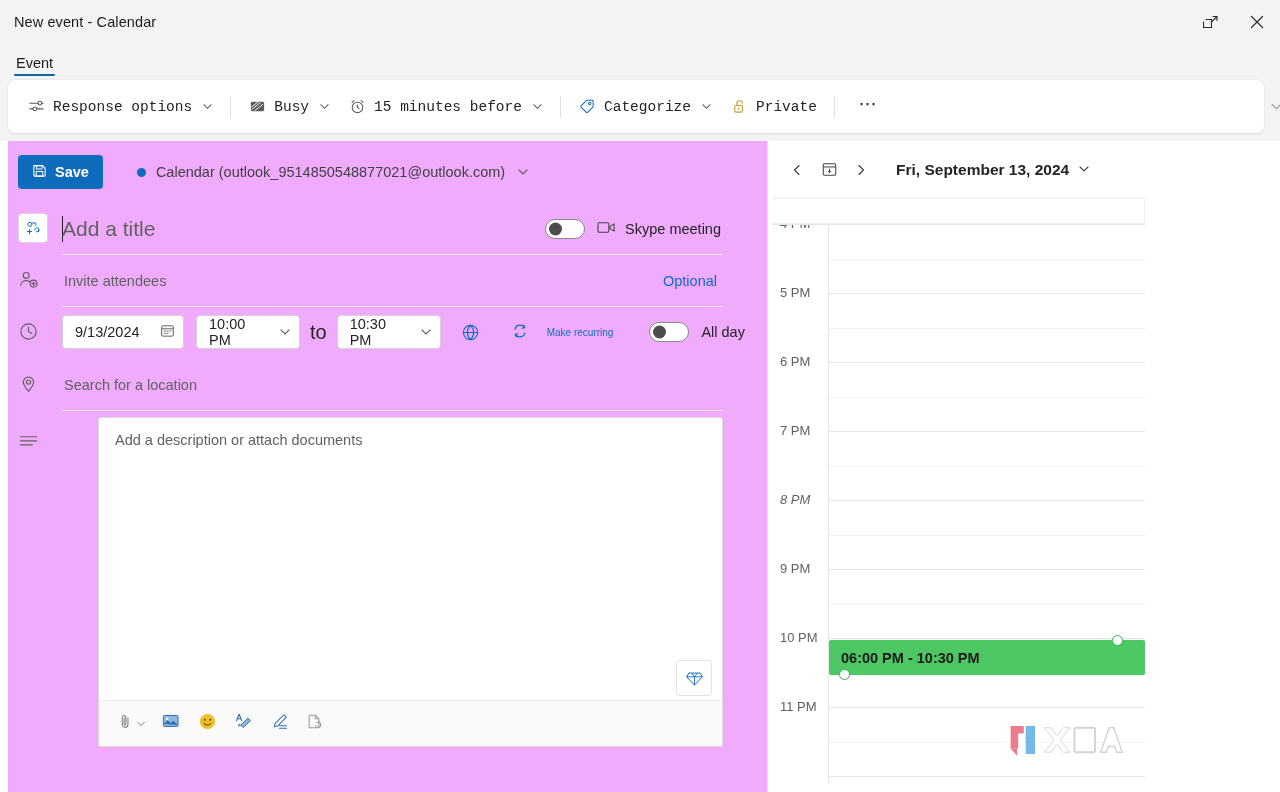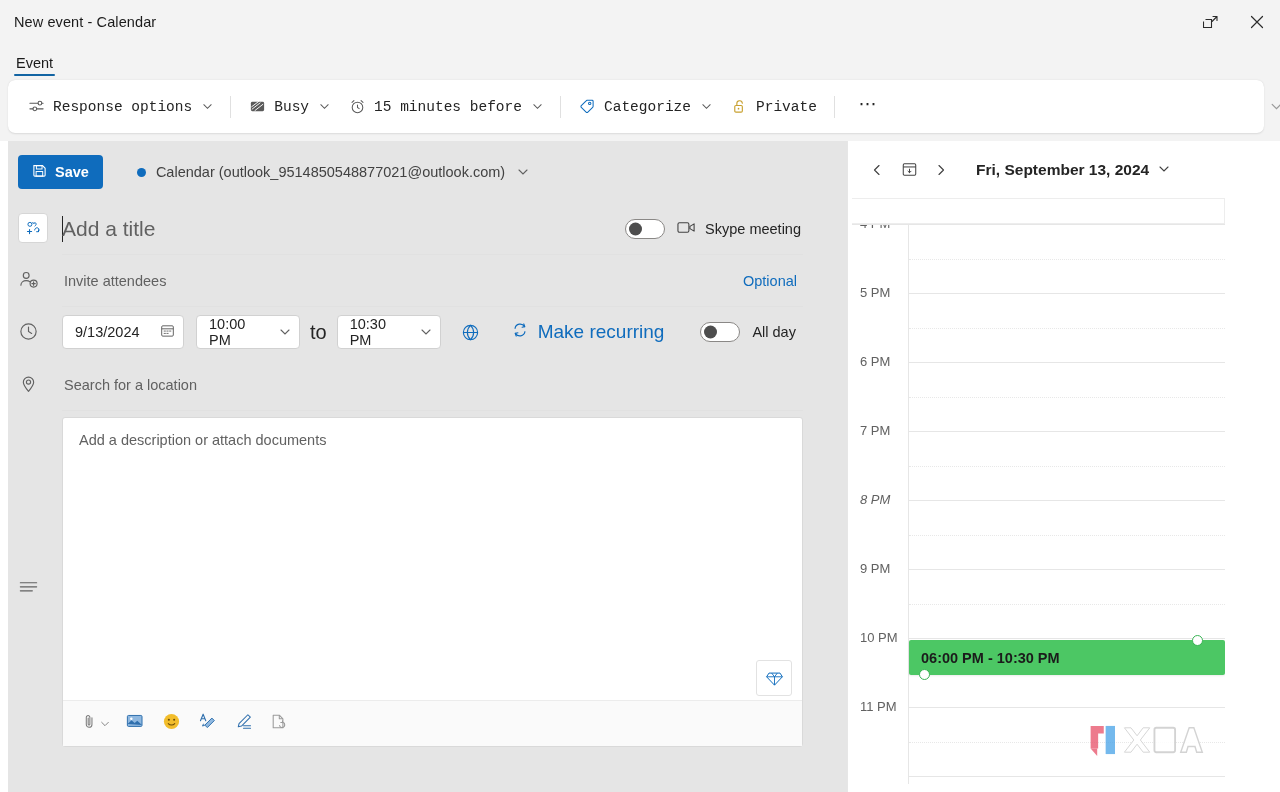--- a/index.html
+++ b/index.html
@@ -116,22 +116,22 @@
 
   
   .body {
     position: absolute;
     top: 141px; left: 0;
     width: 1280px; height: 651px;
     background: #ffffff;
     display: flex;
   }
   .form-pane {
-    width: 848px; height: 651px;
-    background: #e5e5e5;
+    width: 768px; height: 651px;
+    background: #f0abfc;
     position: relative;
     border-right: 1px solid #e6e6e6;
   }
   .preview-pane {
     width: 432px; height: 651px;
     background: #ffffff;
     position: relative;
   }
 
   
@@ -290,23 +290,23 @@
     margin: 0 10px;
   }
   .globe-btn {
     width: 32px; height: 32px;
     display: flex; align-items: center; justify-content: center;
     margin-left: 14px;
     border-radius: 4px;
     color: #0f6cbd;
   }
   .recurring {
-    display: flex; align-items: center; gap: 9px;
+    display: flex; align-items: center; gap: 18px;
     margin-left: 18px;
-    font-size: 19px;
+    font-size: 10px;
     color: #0f6cbd;
     height: 30px;
     padding: 0 6px;
     border-radius: 4px;
     white-space: nowrap;
   }
   .allday {
     display: flex; align-items: center; gap: 12px;
     margin-left: 30px;
     white-space: nowrap;
@@ -318,21 +318,21 @@
     flex: 1;
     border: none; outline: none;
     font-size: 14.5px;
     color: #242424;
     font-family: inherit;
     background: transparent;
   }
   .loc-input::placeholder { color: #616161; }
 
   
-  .desc-row { padding-top: 6px; align-items: center; }
+  .desc-row { padding-top: 6px; align-items: flex-start; gap: 36px; }
   .desc-row .row-ico { padding-top: 16px; }
   .desc-box {
     flex: 1;
     height: 330px;
     border: 1px solid #d9d9d9;
     border-radius: 3px;
     background: #fff;
     display: flex;
     flex-direction: column;
     position: relative;

